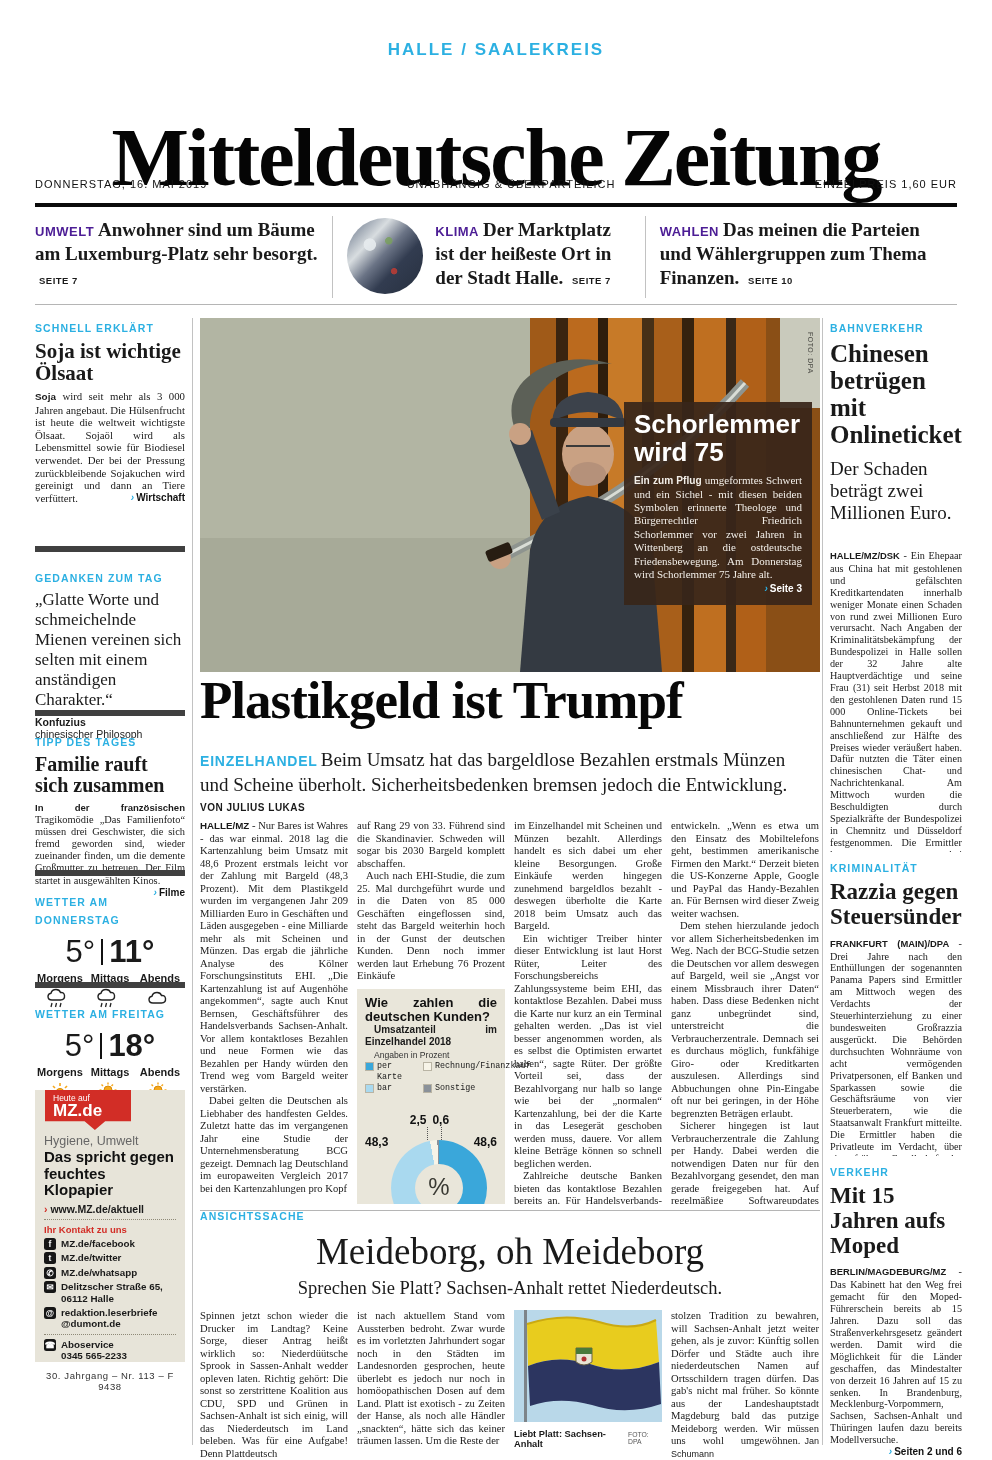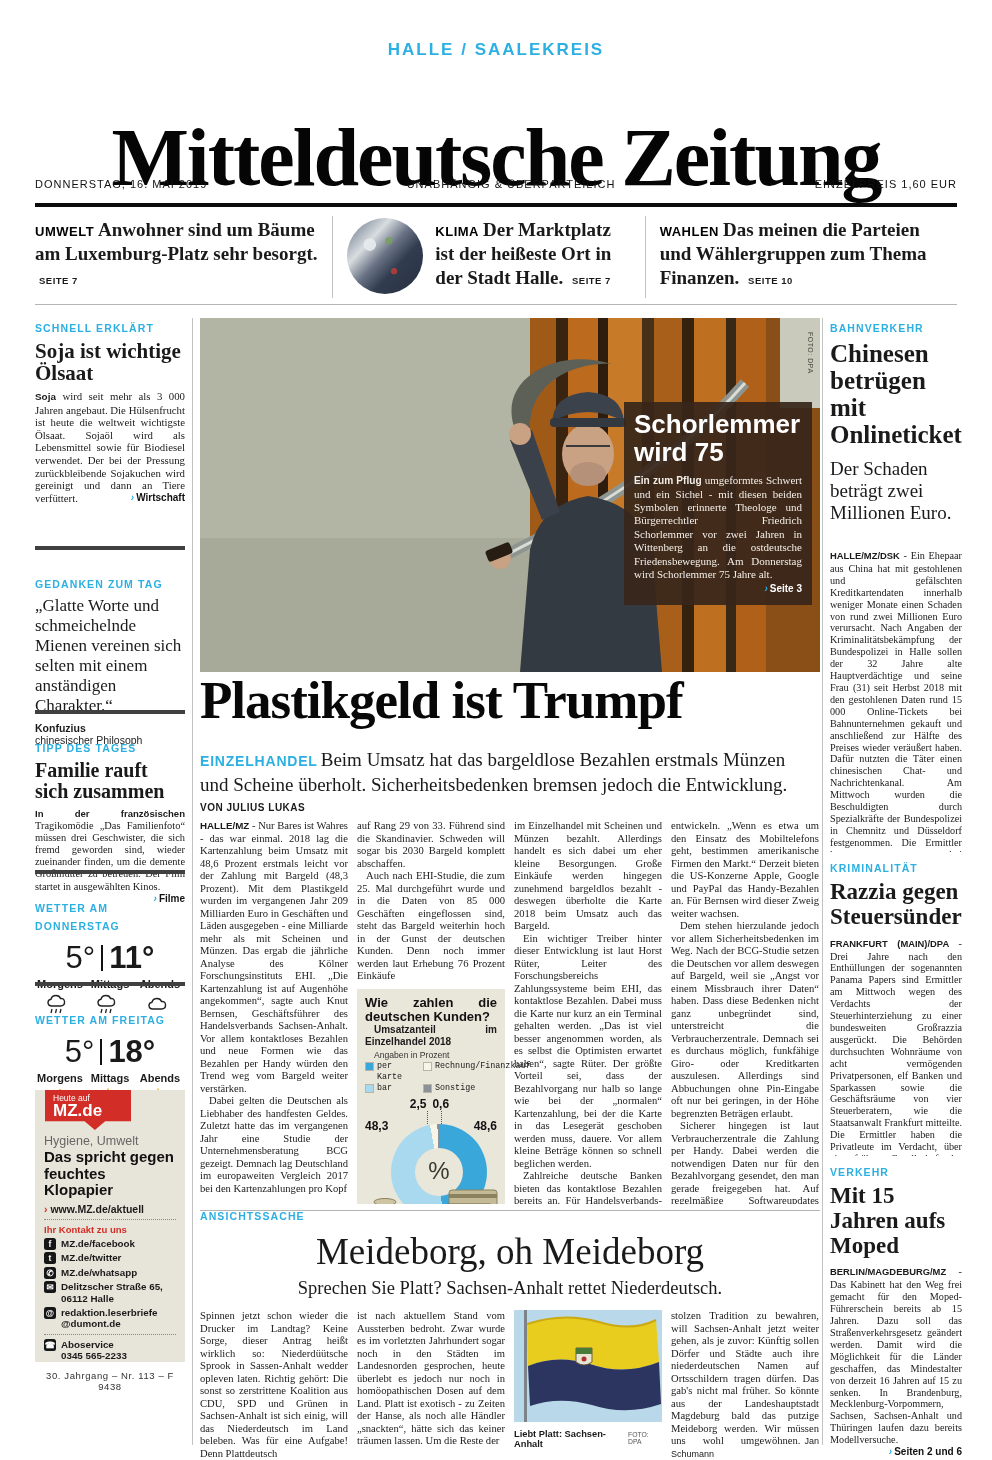--- a/index.html
+++ b/index.html
@@ -16,37 +16,37 @@
           font-family:"Liberation Sans",sans-serif;font-weight:bold;font-size:17px;letter-spacing:2px;color:#2cb0e2;}
   .masthead{position:absolute;top:62px;left:0;width:100%;text-align:center;
             font-weight:bold;font-size:82px;letter-spacing:-2px;line-height:1;color:#050505;}
   .dateline{position:absolute;top:178px;left:35px;width:922px;display:flex;justify-content:space-between;
             font-family:"Liberation Sans",sans-serif;font-size:11px;letter-spacing:1px;color:#111;}
   .rule-thick{position:absolute;top:203px;left:35px;width:922px;height:4px;background:#0a0a0a;}
   .rule-thin{position:absolute;left:35px;width:922px;height:1px;background:#b5b5b5;}
   
   .teasers{position:absolute;top:216px;left:35px;width:922px;height:82px;display:flex;}
   .teaser{flex:1;padding:2px 14px 0 0;font-size:19px;font-weight:bold;line-height:1.25;}
-  .teaser .t-kick{font-family:"Liberation Sans",sans-serif;font-size:13px;color:#000000;letter-spacing:.5px;margin-right:4px;}
+  .teaser .t-kick{font-family:"Liberation Sans",sans-serif;font-size:13px;color:#4c1d95;letter-spacing:.5px;margin-right:4px;}
   .teaser .t-page{font-family:"Liberation Sans",sans-serif;font-size:9.5px;letter-spacing:.5px;margin-left:4px;}
   .t-div{width:1px;background:#c2c2c2;margin:0 14px 0 0;}
   .t-img{width:76px;height:76px;border-radius:50%;flex:0 0 76px;margin-right:12px;
          background:
           radial-gradient(circle at 30% 35%, rgba(230,235,238,.9) 0 8%, transparent 9%),
           radial-gradient(circle at 62% 70%, rgba(200,60,50,.8) 0 4%, transparent 5%),
           radial-gradient(circle at 55% 30%, rgba(120,160,90,.8) 0 5%, transparent 6%),
           linear-gradient(133deg,#7c8798 8%,#d8dde0 30%,#6b7486 48%,#323c50 65%,#27303f 100%);}
   
   .vline{position:absolute;top:318px;height:1127px;width:1px;background:#c2c2c2;}
   
   .lrail{position:absolute;left:35px;top:318px;width:150px;height:1142px;}
   .lsec{position:absolute;left:0;width:150px;}
   .lsec .hl{font-size:21px;font-weight:bold;line-height:1.05;margin:4px 0 6px;}
   .lsec p.body{font-size:10.8px;line-height:12.6px;margin:0;}
-  .sep{border-top:4px solid #404040;padding-top:24px;}
+  .sep{border-top:6px solid #404040;padding-top:16px;}
   .quote{font-size:17px;line-height:20px;margin:4px 0 6px;}
   .q-auth{font-family:"Liberation Sans",sans-serif;font-weight:bold;font-size:10.5px;margin:0;}
   .q-role{font-family:"Liberation Sans",sans-serif;font-size:10.5px;color:#222;margin:0;}
   .w-temp{display:flex;justify-content:center;align-items:baseline;gap:6px;
           font-family:"Liberation Sans",sans-serif;font-size:31px;margin:6px 0 2px;}
   .w-temp .hi{font-weight:bold;}
   .w-temp .bar{width:2px;height:26px;background:#111;align-self:center;}
   .w-times{display:flex;font-family:"Liberation Sans",sans-serif;font-weight:bold;font-size:11px;margin-top:2px;}
   .w-times span{flex:1;text-align:center;}
   .w-icons{display:flex;margin-top:3px;}
@@ -95,21 +95,21 @@
   .col p + p{text-indent:9px;}
   
   .chartbox{margin-top:6px;background:#e9e6da;padding:7px 8px 6px;box-sizing:border-box;width:148px;position:relative;}
   .ch-title{font-family:"Liberation Sans",sans-serif;font-weight:bold;font-size:13px;line-height:1.08;margin:0;color:#111;}
   .ch-sub{font-family:"Liberation Sans",sans-serif;font-weight:bold;font-size:10px;margin:3px 0 0;}
   .ch-note{font-family:"Liberation Sans",sans-serif;font-size:8.6px;margin:1px 0 3px;color:#333;}
   .ch-leg{display:grid;grid-template-columns:56px 1fr;gap:1px 2px;
           font-family:Liberation Mono, monospace;font-size:8.4px;line-height:10.5px;}
   .ch-leg .li{display:flex;gap:3px;align-items:flex-start;}
   .ch-leg .sw{flex:0 0 7px;width:7px;height:7px;margin-top:1px;border:0.5px solid #b9b4a4;}
-  .donut-wrap{position:relative;height:126px;margin-top:4px;}
+  .donut-wrap{position:relative;height:126px;margin-top:20px;}
   .donut{position:absolute;left:26px;top:26px;width:96px;height:96px;border-radius:50%;}
   .donut::after{content:"";position:absolute;left:24px;top:24px;width:48px;height:48px;border-radius:50%;background:#e9e6da;}
   .d-center{position:absolute;left:26px;top:26px;width:96px;height:96px;display:flex;align-items:center;justify-content:center;
             font-family:"Liberation Sans",sans-serif;font-size:24px;color:#3a3a33;z-index:3;}
   .d-lab{position:absolute;font-family:"Liberation Sans",sans-serif;font-weight:bold;font-size:12px;color:#111;z-index:3;}
   .d-small{top:0;left:50%;transform:translateX(-54%);display:flex;gap:6px;}
   .d-left{top:22px;left:0;}
   .d-right{top:22px;right:0;}
   .leader{position:absolute;z-index:2;width:0;border-left:1px dotted #555;height:13px;top:13px;}
   .coins{position:absolute;left:-4px;bottom:-4px;z-index:4;}

